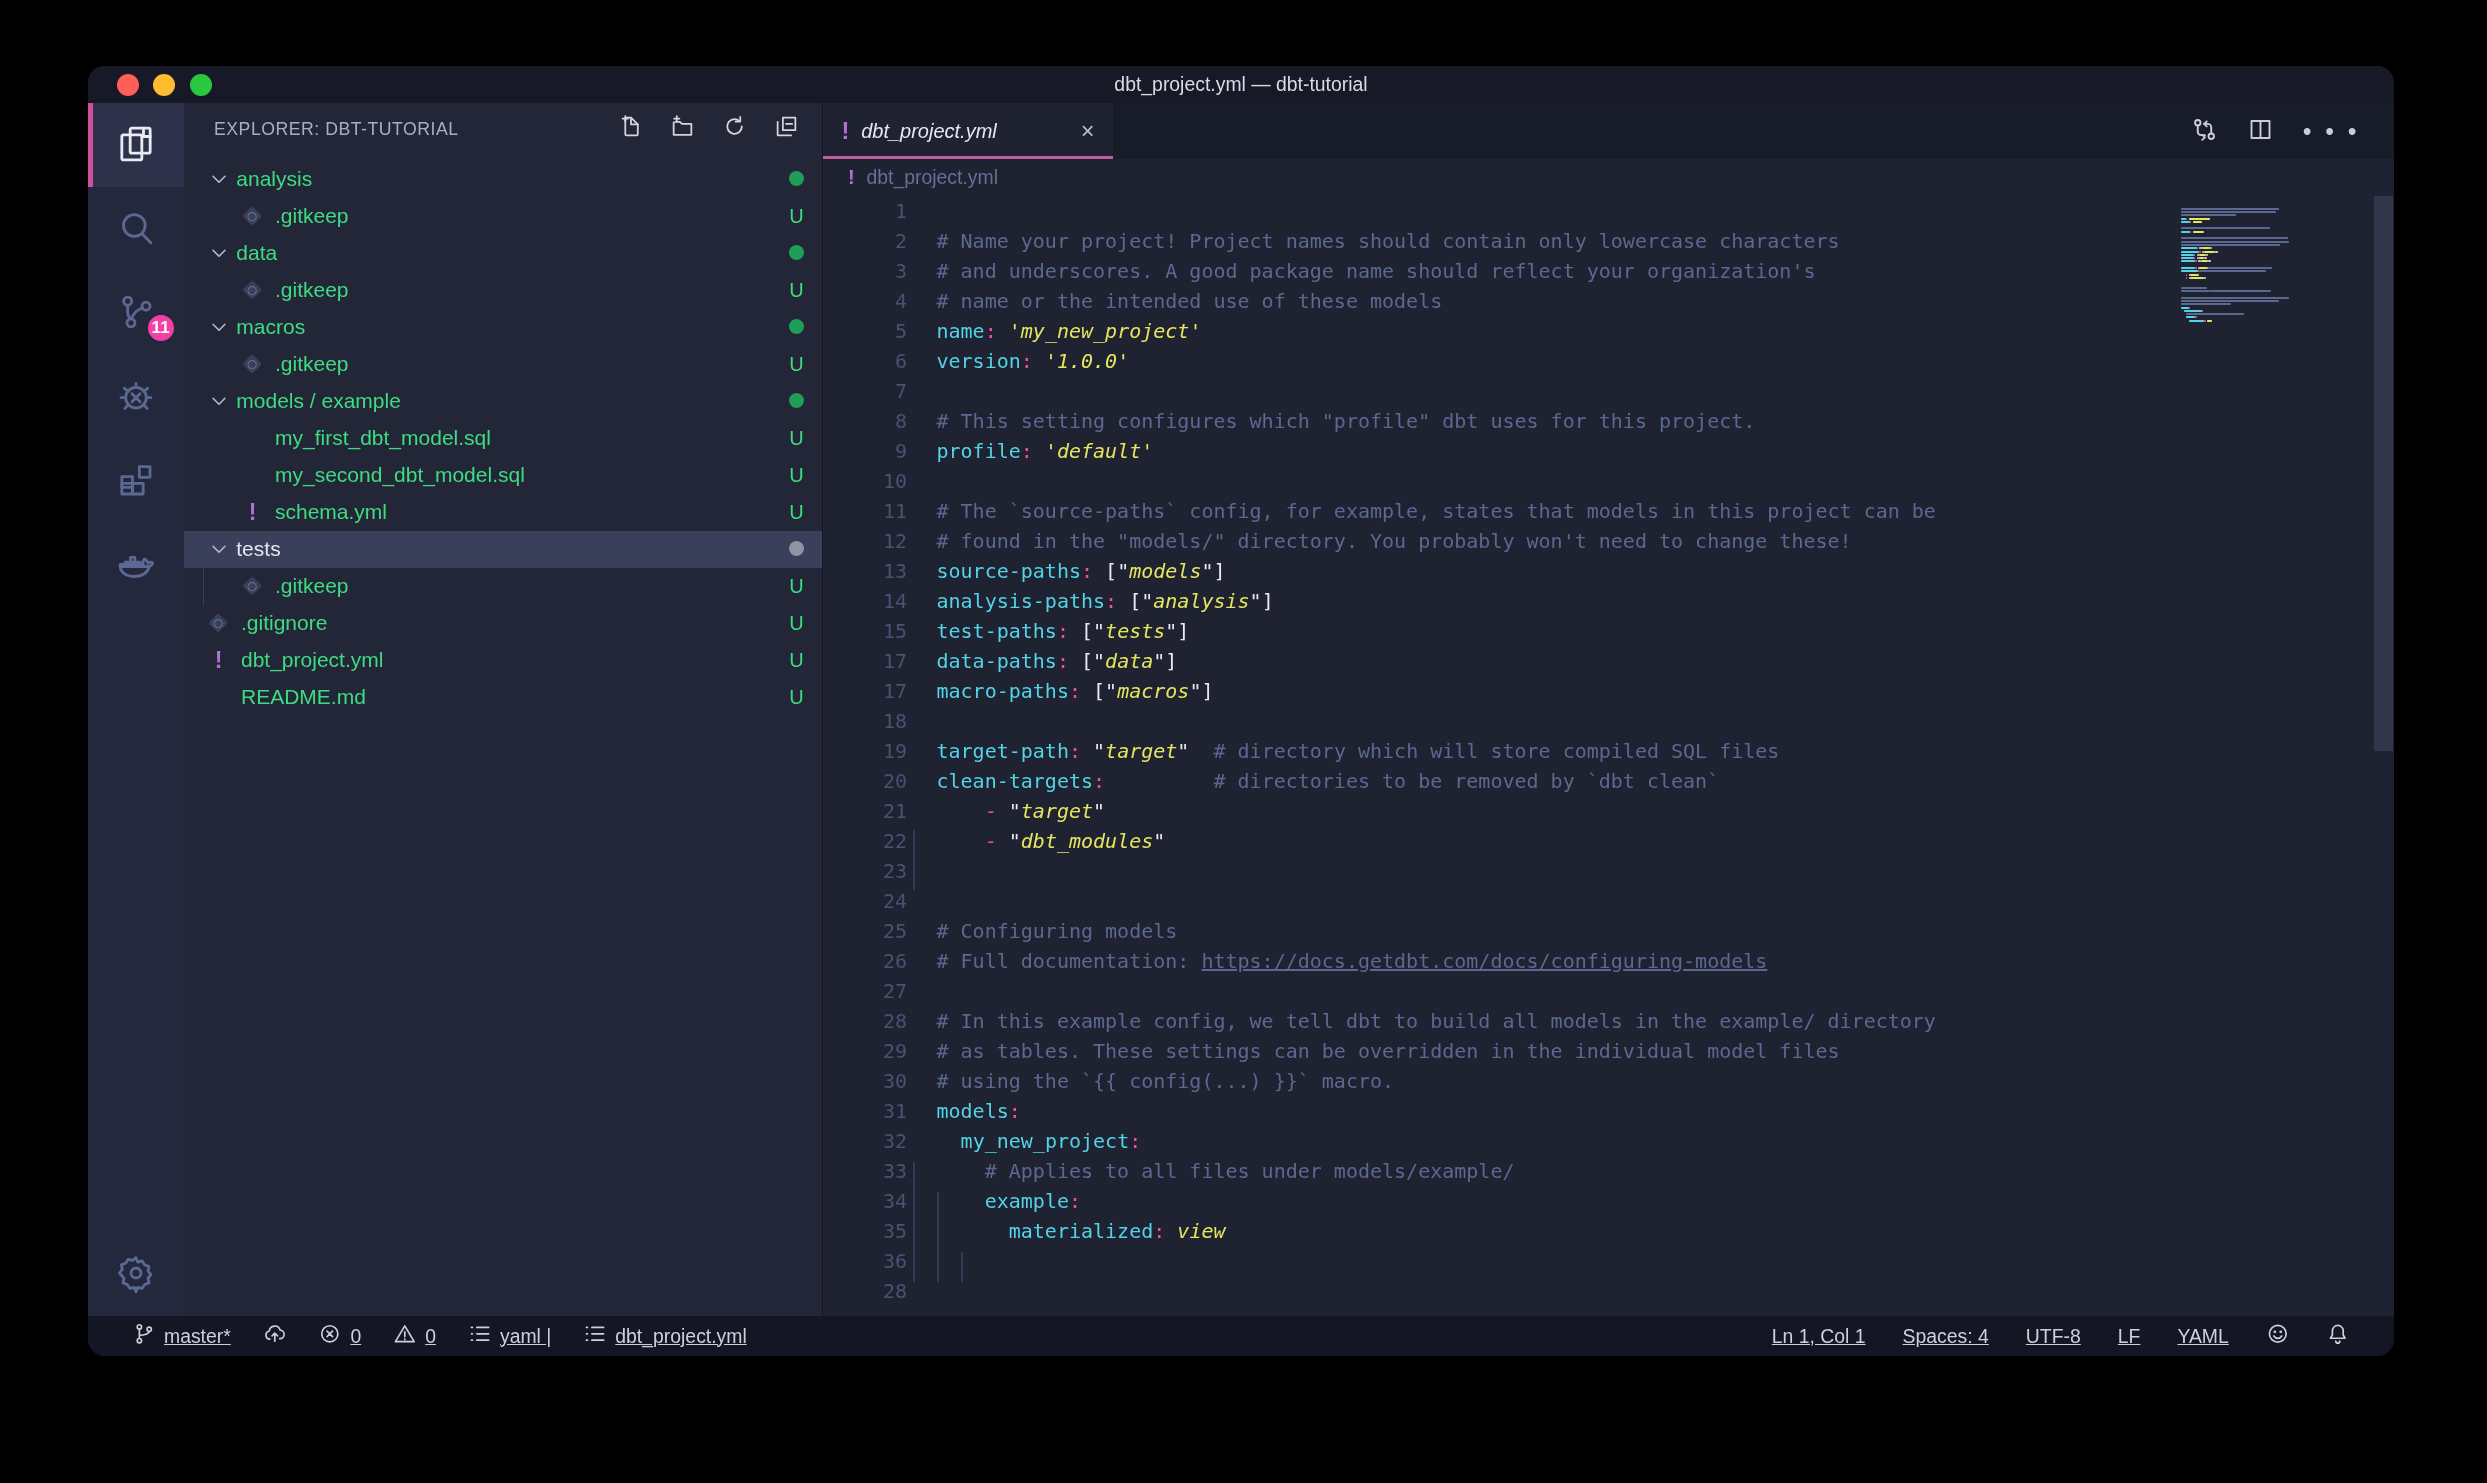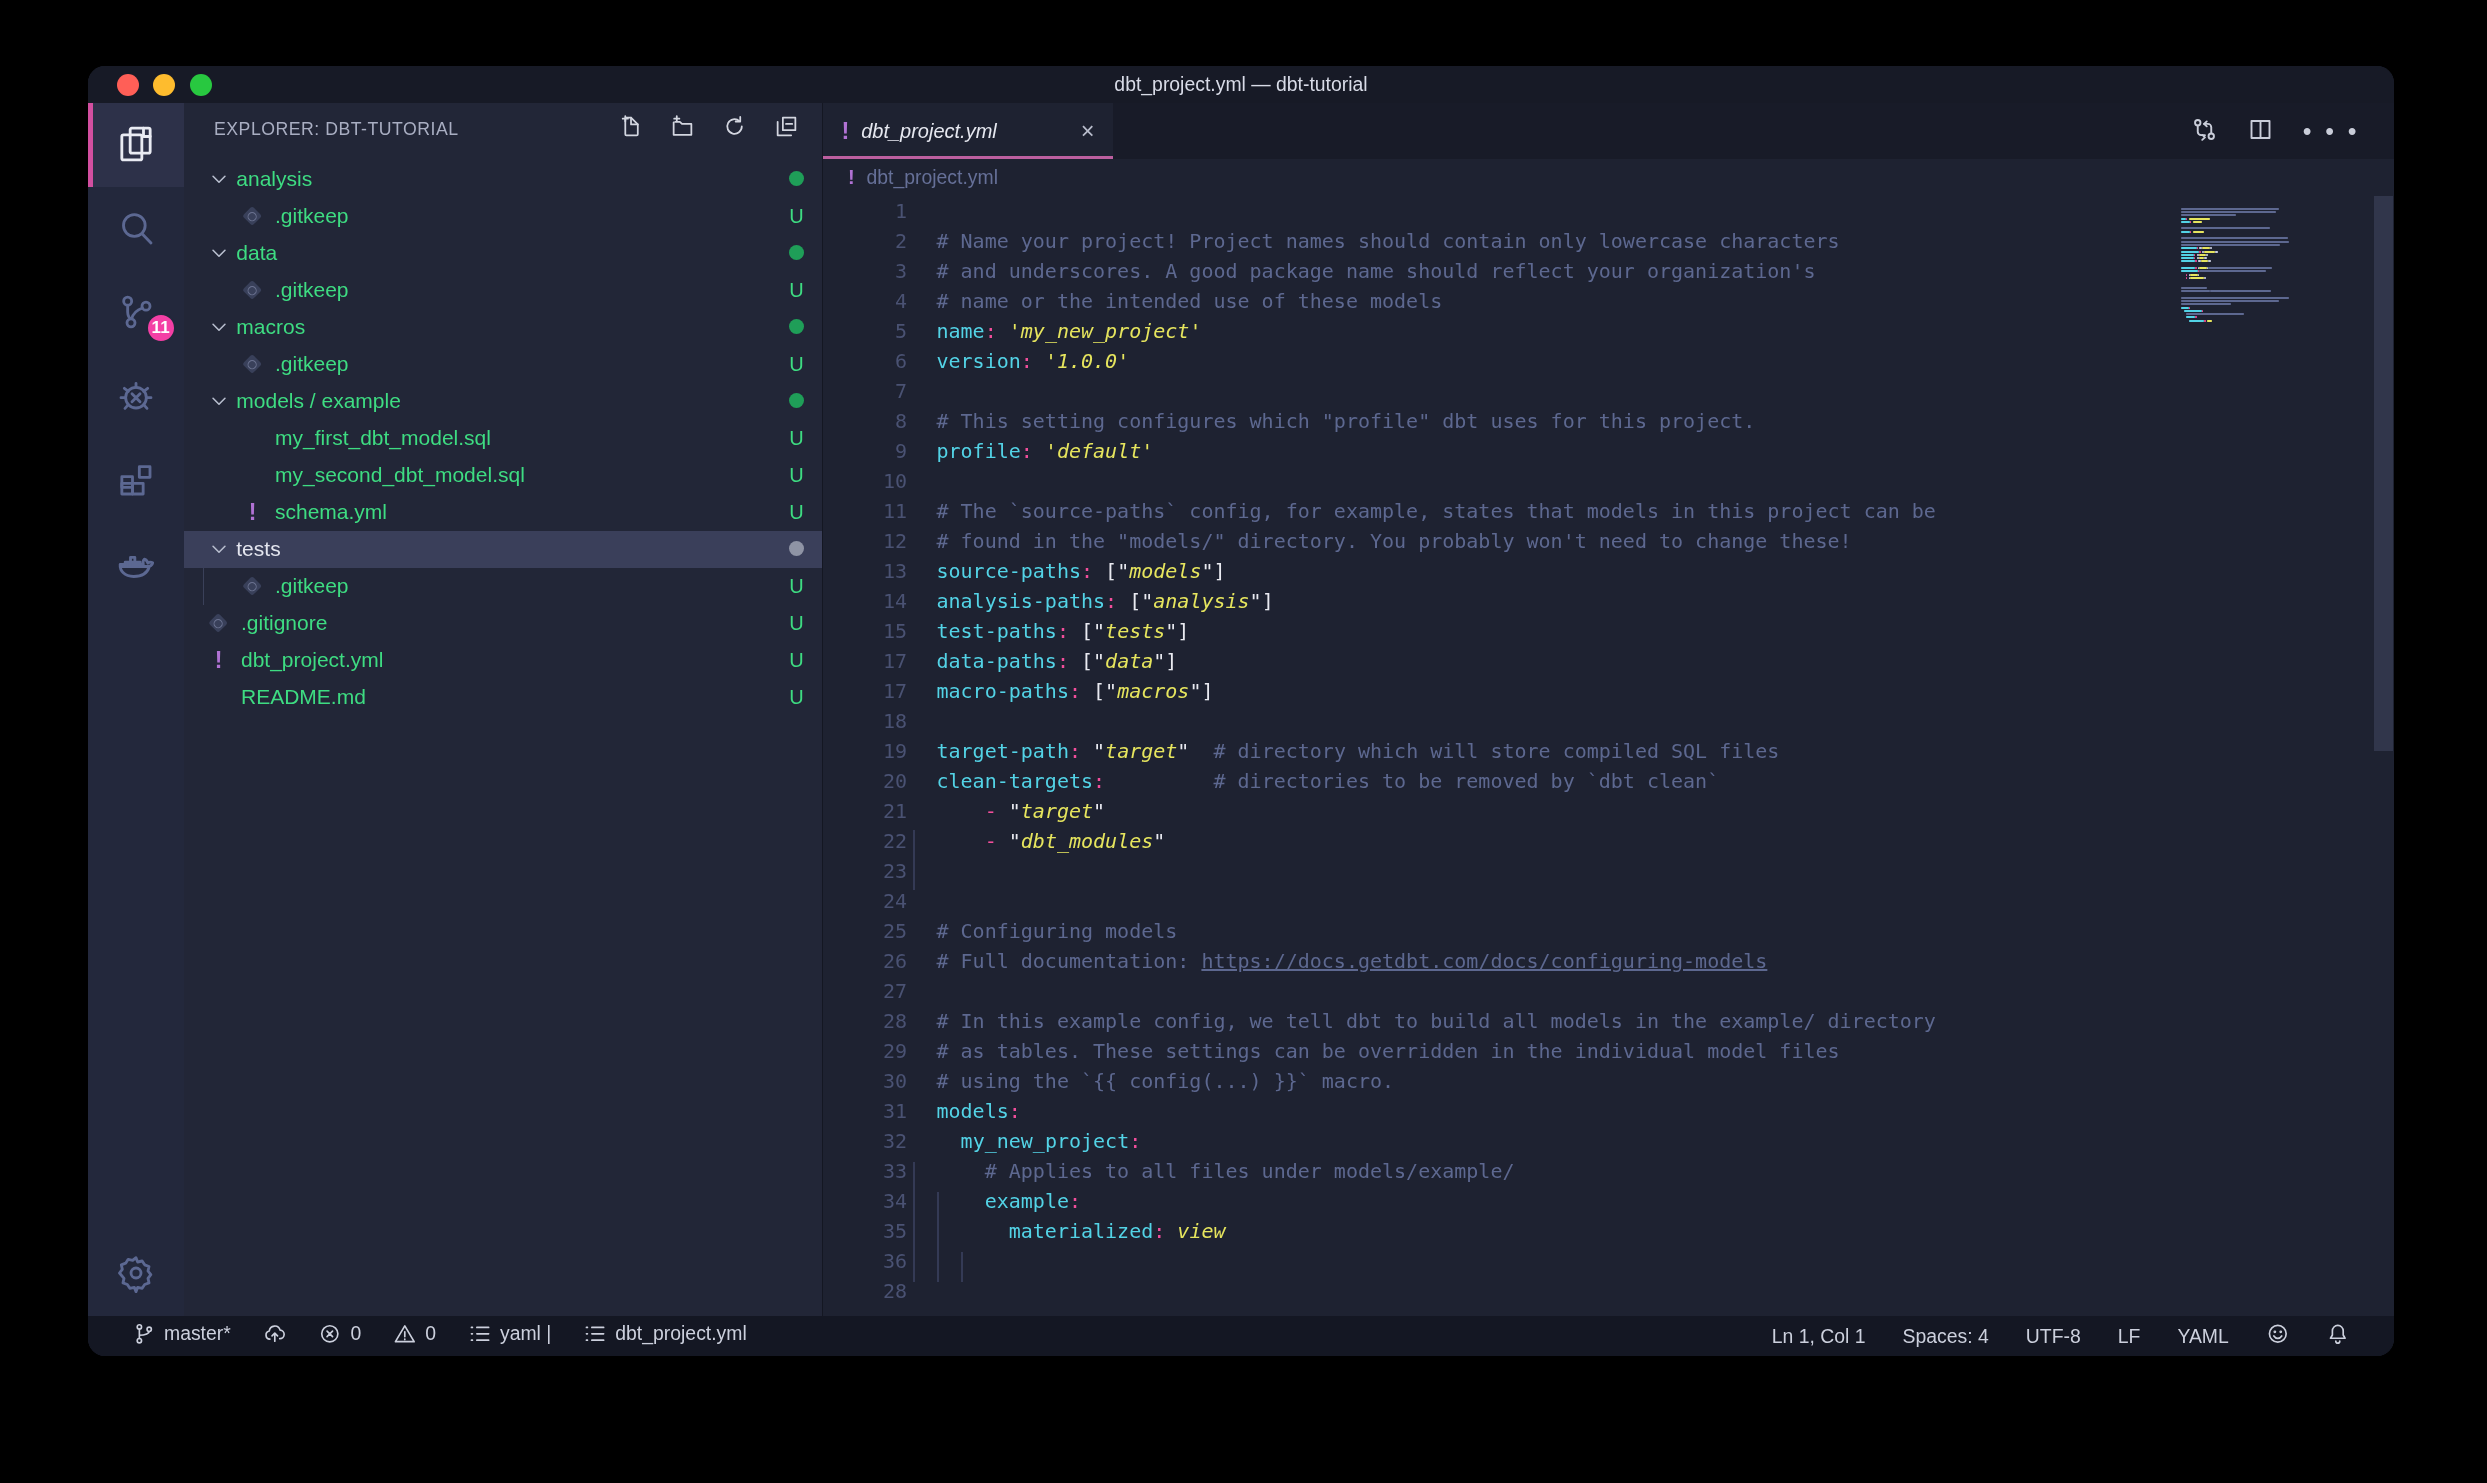--- a/index.html
+++ b/index.html
@@ -85,21 +85,21 @@
   .minimap{position:absolute;top:0;right:21px;width:192px;bottom:0;background:#1e2231;z-index:3;padding-top:8.4px;}
   .mm-line{height:2px;margin-bottom:1.3px;white-space:nowrap;font-size:0;}
   .mm-tok{display:inline-block;height:2px;border-radius:0.8px;}
   .vscroll{position:absolute;top:0;right:0;width:21px;bottom:0;z-index:4;}
   .vthumb{position:absolute;left:0.8px;right:0.8px;top:0;height:555px;background:#31364b;}
   
   .statusbar{height:40px;background:#141723;flex:0 0 auto;display:flex;align-items:center;
              color:#ccd0dd;font-size:19.4px;padding:0 44px;gap:0;}
   .st-left{display:flex;align-items:center;gap:32px;}
   .st-right{margin-left:auto;display:flex;align-items:center;gap:37px;}
-  .st-item{display:flex;gap:8.4px;white-space:nowrap;}
+  .st-item{display:flex;align-items:center;gap:8.4px;white-space:nowrap;text-decoration:underline;}
   .st-item svg{width:23.6px;height:23.6px;}
 </style>
 </head>
 <body>
 
 <div class="stage">
   <div class="window">
 
     <div class="titlebar">
       <div class="lights">

